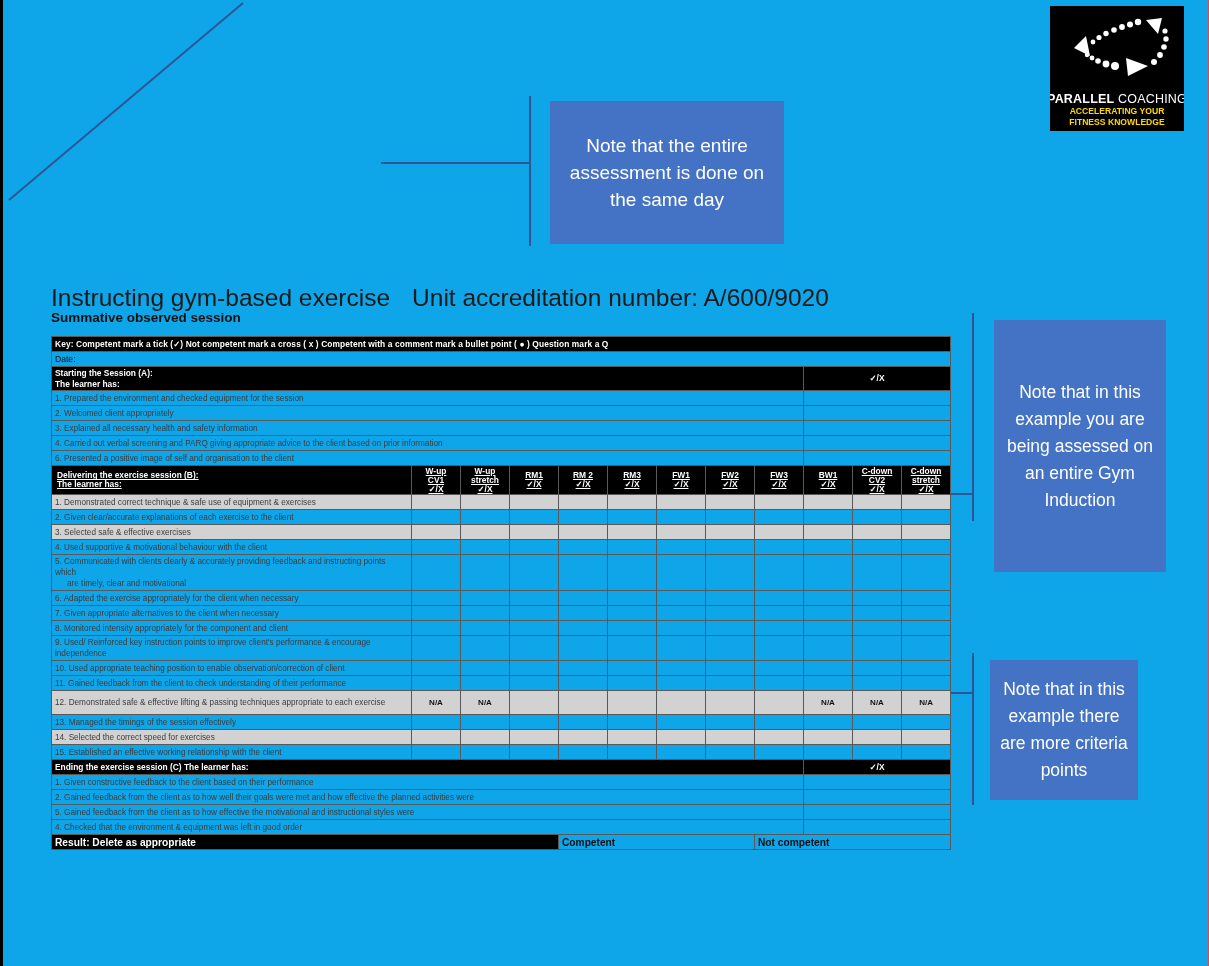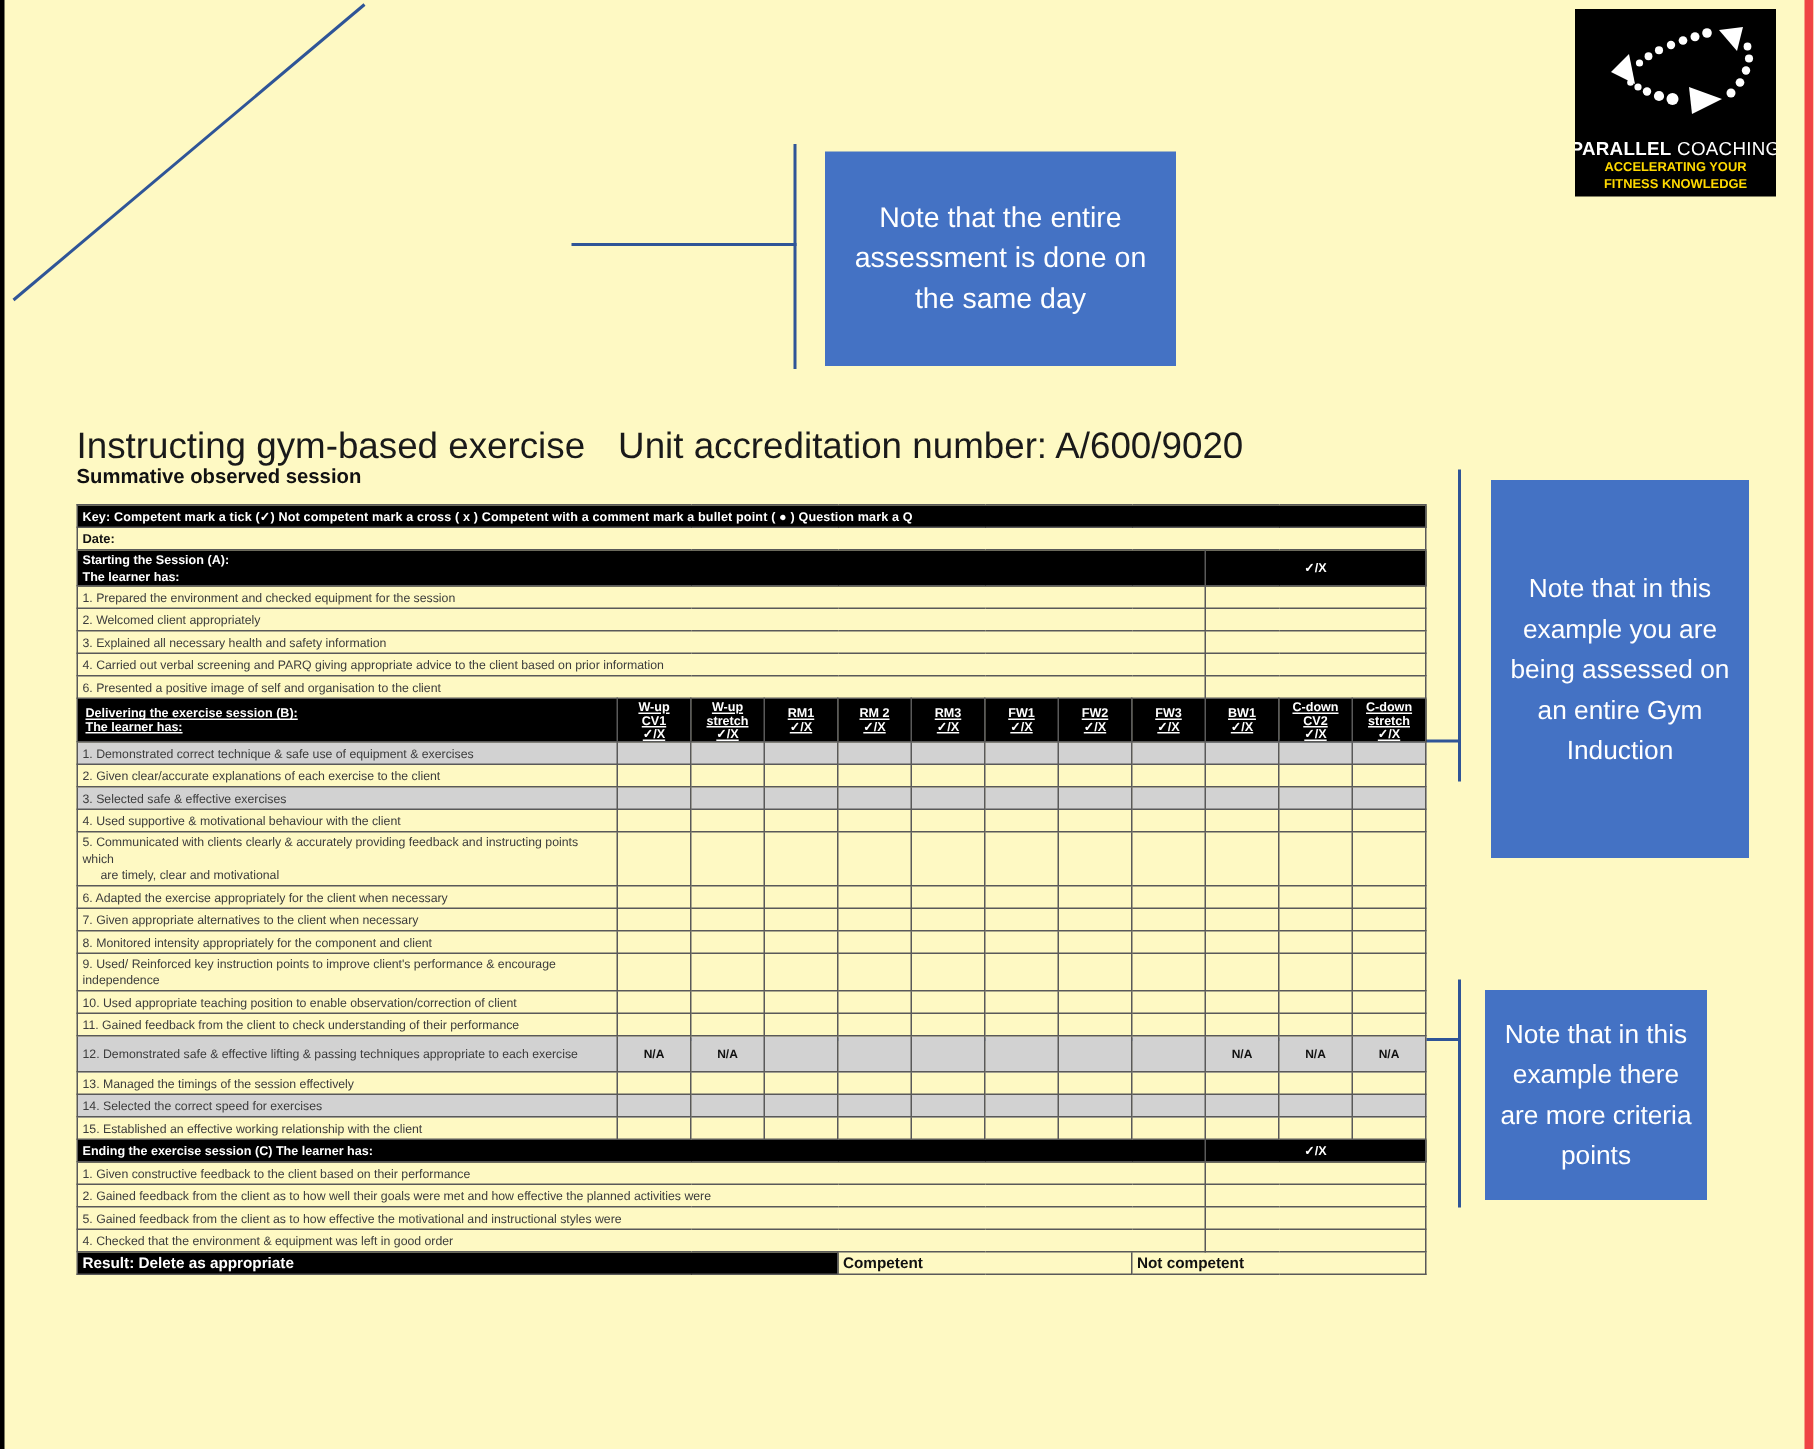--- a/index.html
+++ b/index.html
@@ -7,22 +7,22 @@
   body {
     width:1209px; height:966px;
     background:#ffffff;
     font-family:"Liberation Sans", sans-serif;
     overflow:hidden;
     position:relative;
   }
   #page {
     position:absolute; inset:0;
     border-left:3px solid #000;
-    border-right:6px solid #ef4444;
-    background:#fef9c3;
+    border-right:1px solid #ef4444;
+    background:#0ea5e9;
   }
 
   
   .logo {
     position:absolute; left:1047px; top:6px; width:134px; height:125px;
     background:#000; color:#fff;
     display:flex; flex-direction:column; align-items:center; justify-content:flex-end;
     padding-bottom:4px;
     overflow:hidden;
   }
@@ -72,21 +72,21 @@
     border-collapse:collapse;
     font-size:8.2px; color:#3c3c3c;
     table-layout:fixed;
   }
   #tbl td { border:1px solid #595959; padding:1px 3px; vertical-align:middle; height:15px; }
   .blackrow td, td.black {
     background:#000; color:#fff; font-weight:bold; border-color:#000;
   }
   .blackrow td { font-size:8.4px; }
   .keyrow td { font-size:8.4px; letter-spacing:.1px; padding:2px 5px; height:13px;}
-  .daterow td { font-weight:bold; color:#111; font-size:8.6px; height:13px; padding-left:5px;margin-left:25px;}
+  .daterow td { font-weight:normal; color:#111; font-size:8.6px; height:13px; padding-left:5px;margin-left:25px;}
   .sechdr td { height:25px; padding:2px 5px; line-height:10.5px;}
   .crit { padding-left:5px; line-height:11px; }
   .shade { background:#d2d2d2; }
   .ckhdr { text-align:center; font-weight:bold; color:#fff; font-size:8.4px; }
   .colhdr {
     background:#000; color:#fff; border-color:#000;
     text-align:center; font-weight:bold; font-size:7.6px; line-height:8.8px;
     height:38px; padding:1px 0;text-decoration:underline;
   }
   .na { text-align:center; font-weight:bold; color:#111; font-size:8px; }

